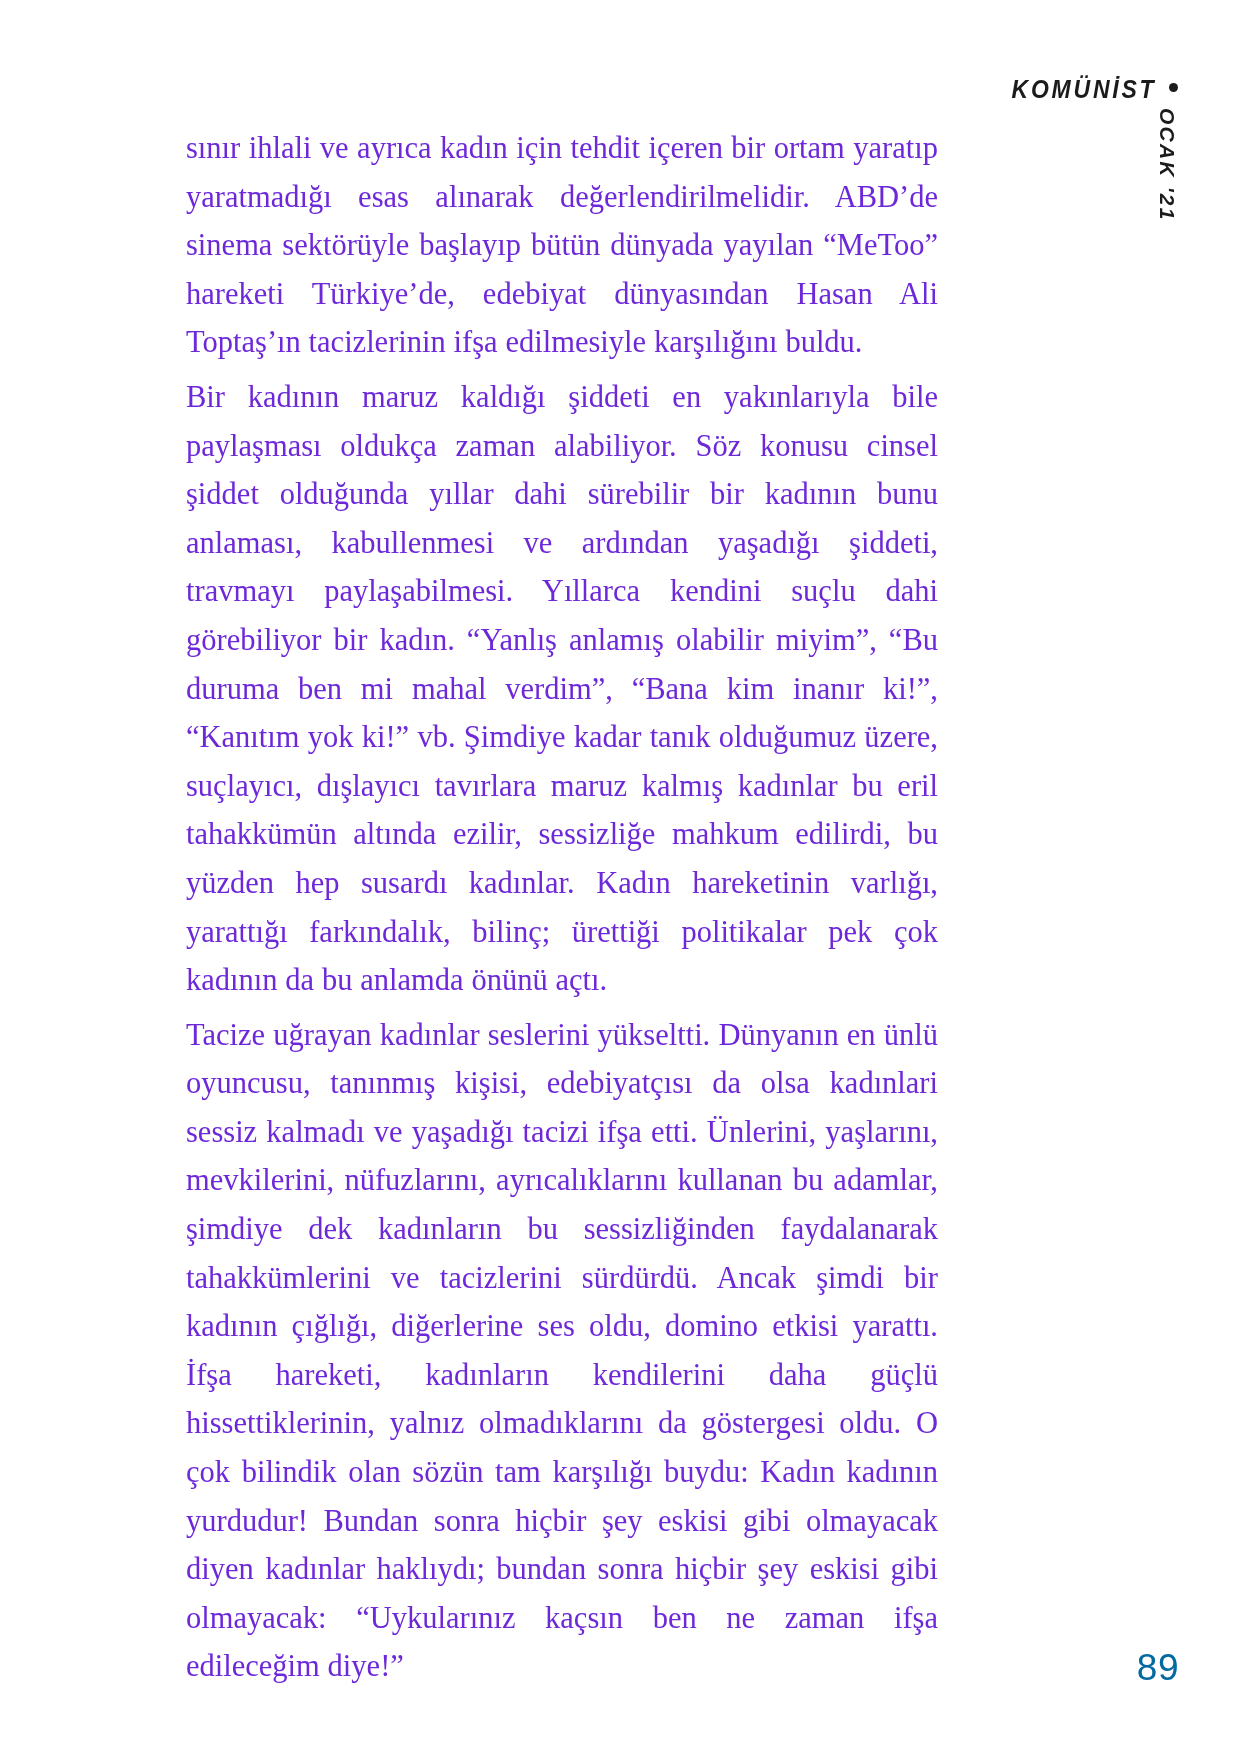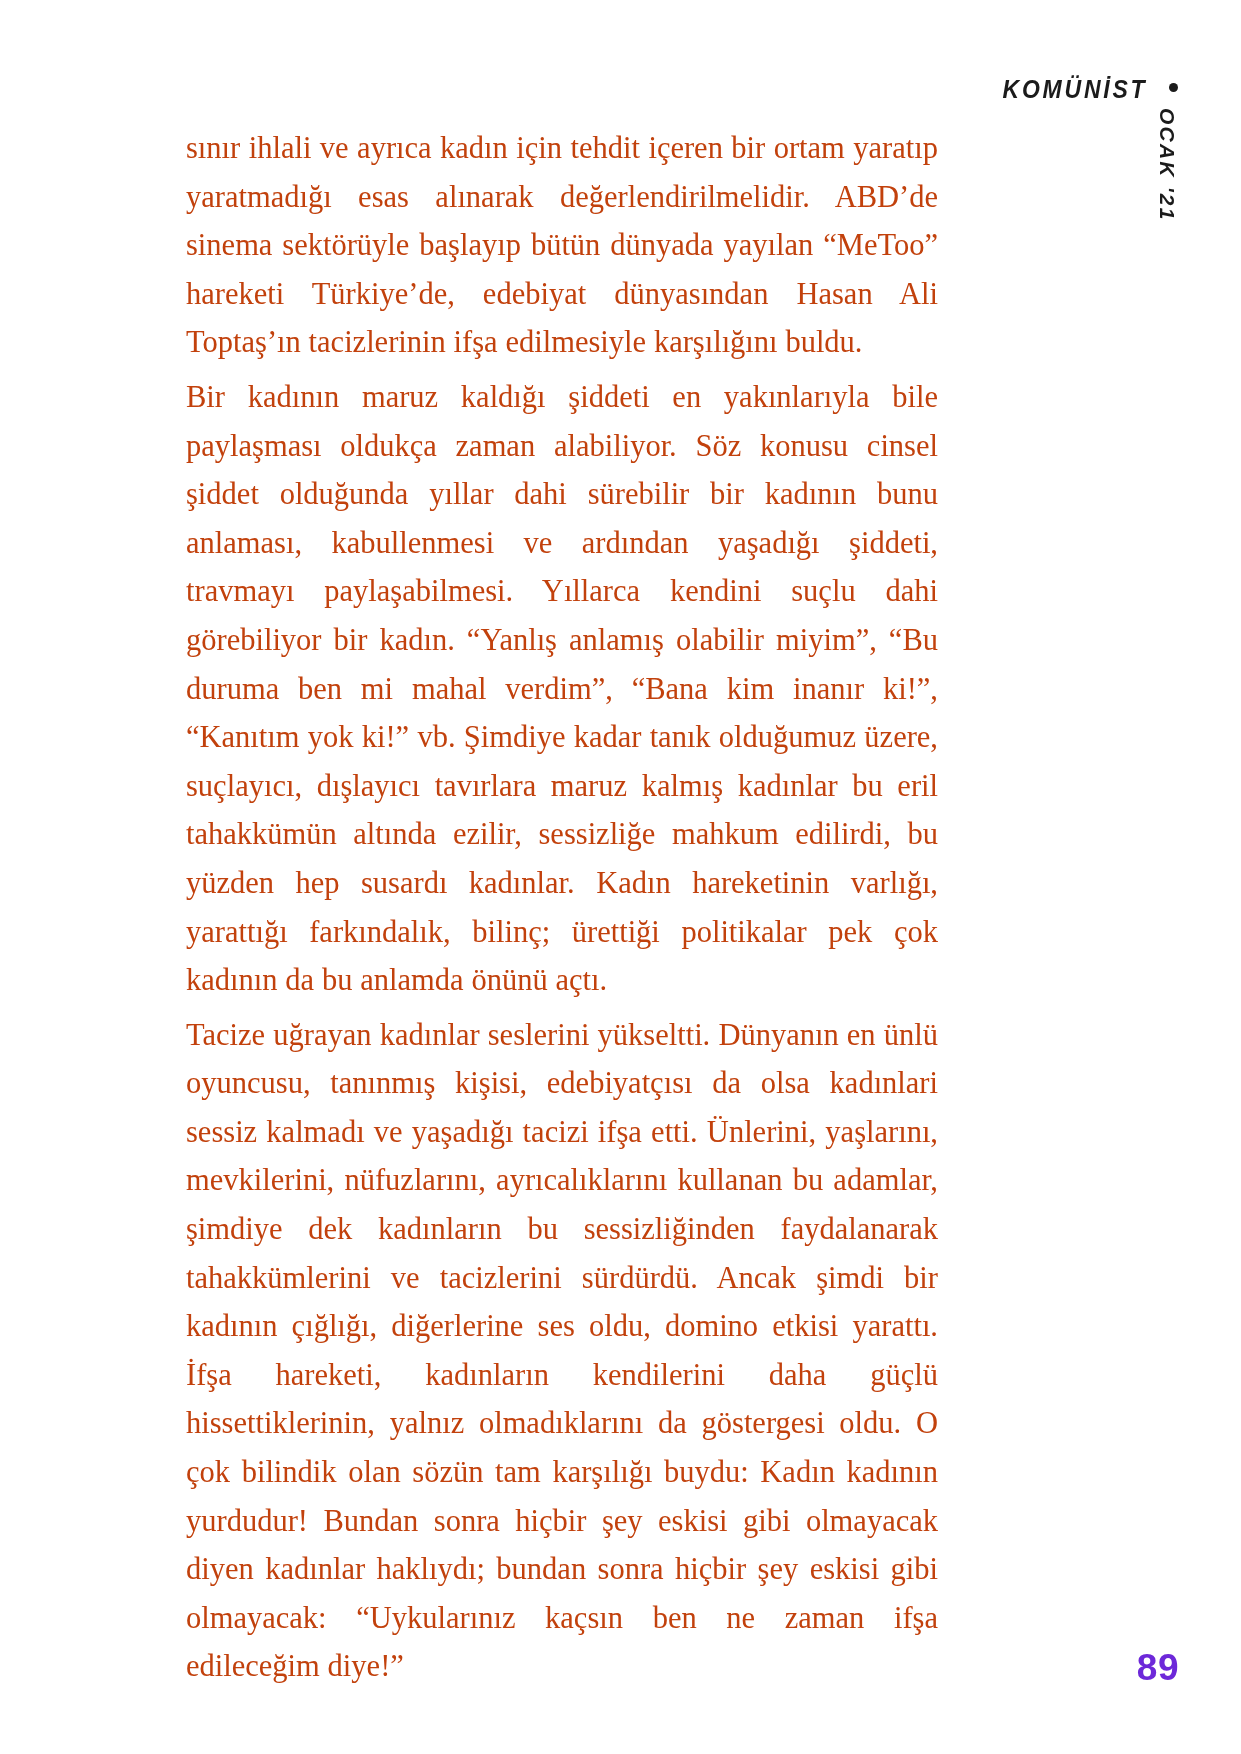--- a/index.html
+++ b/index.html
@@ -27,21 +27,21 @@
     background: #ffffff;
   }
 
   
   .running-head {
     position: absolute;
     top: 72px;
     right: 63px;
     display: flex;
     align-items: center;
-    gap: 22px;
+    gap: 13px;
     height: 34px;
   }
 
   .running-head .pub-title {
     font-family: "Liberation Sans Narrow", "Liberation Sans", sans-serif;
     font-weight: 700;
     font-style: italic;
     font-size: 25px;
     letter-spacing: 3.0px;
     color: #1b1b1b;
@@ -96,41 +96,41 @@
 
   p.body-par {
     margin: 0 0 0 0;
     font-size: 30.5px;
     line-height: 48.6px;
     text-align: justify;
     text-justify: inter-word;
     hyphens: manual;
     -webkit-hyphens: manual;
     word-spacing: 0.2px;
-    color: #c2410c;
+    color: #6d28d9;
   }
 
   p.body-par + p.body-par {
     margin-top: 6px;
   }
 
   p.body-par.last-line-natural {
     text-align-last: left;
   }
 
   
   .folio {
     position: absolute;
     right: 62px;
     bottom: 68px;
     font-family: "Liberation Sans", "DejaVu Sans", sans-serif;
-    font-weight: 700;
+    font-weight: 400;
     font-size: 37px;
     letter-spacing: 0.5px;
-    color: #6d28d9;
+    color: #0369a1;
     line-height: 1;
   }
 </style>
 </head>
 <body>
 
 <div class="page">
 
   <div class="running-head">
     <span class="pub-title">KOMÜNİST</span>

